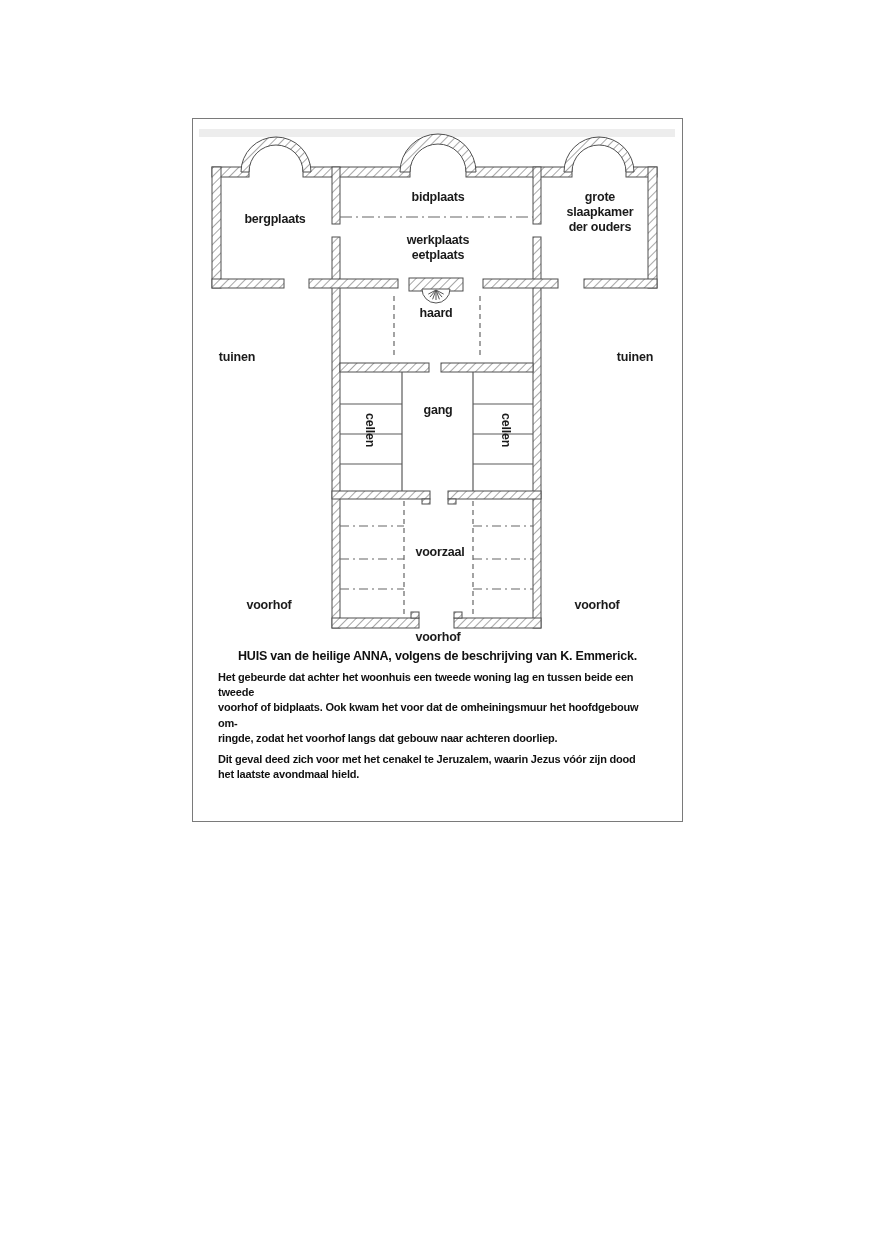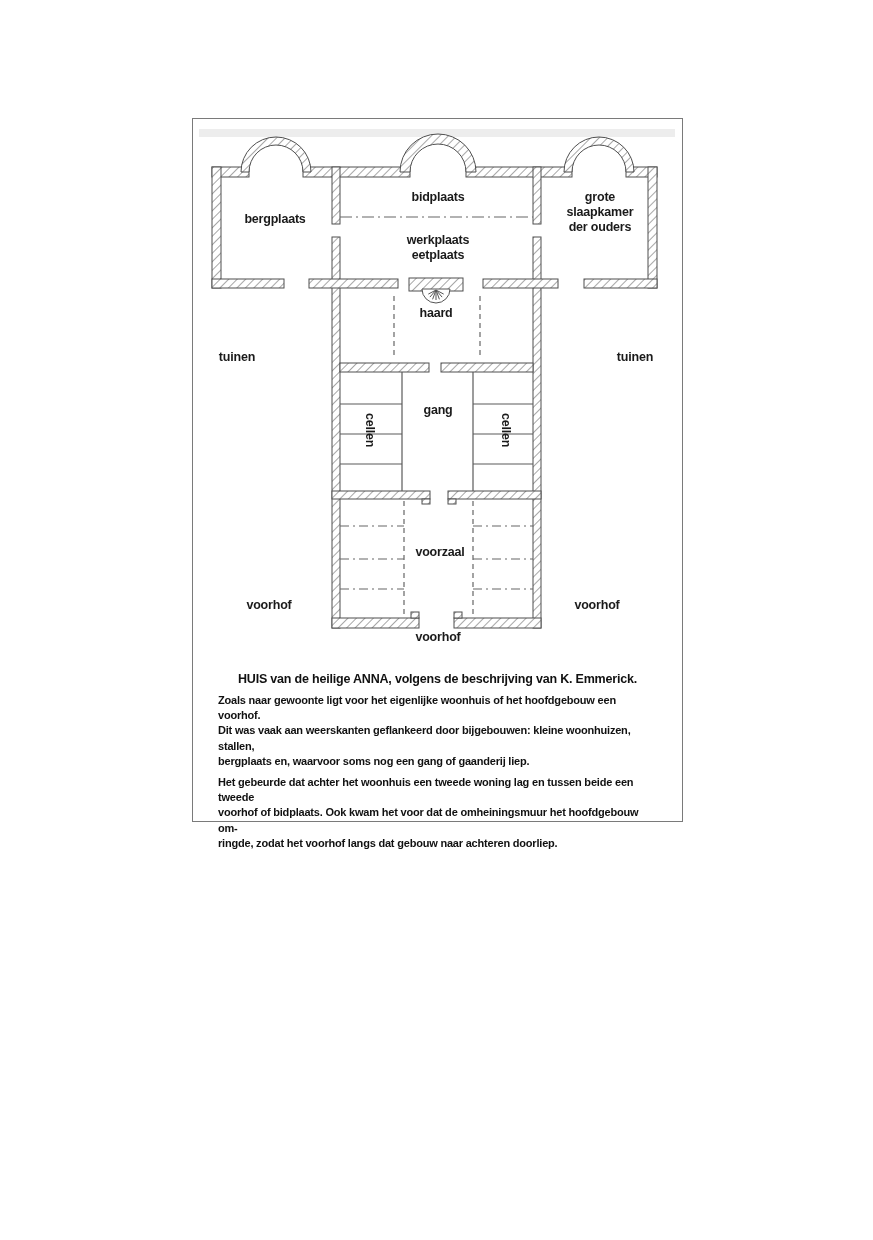--- a/index.html
+++ b/index.html
@@ -43,21 +43,21 @@
   .plan-label {
     font-family: "Liberation Sans", sans-serif;
     font-weight: bold;
     font-size: 12.5px;
     letter-spacing: -0.2px;
     fill: #1a1a1a;
   }
   .caption {
     position: absolute;
     left: 0;
-    top: 550px;
+    top: 527px;
     width: 489px;
   }
   .caption-title {
     margin-top: 3px;
     text-align: center;
     font-weight: bold;
     font-size: 12.5px;
     letter-spacing: -0.2px;
     line-height: 15px;
     color: #111111;
@@ -182,21 +182,20 @@
         <text class="plan-label" x="312" y="311" transform="rotate(90 312 311)">cellen</text>
         <text class="plan-label" x="247" y="434">voorzaal</text>
         <text class="plan-label" x="76" y="487">voorhof</text>
         <text class="plan-label" x="404" y="487">voorhof</text>
         <text class="plan-label" x="245" y="519">voorhof</text>
       </g>
     </svg>
 
     <div class="caption">
       <div class="caption-title">HUIS van de heilige ANNA, volgens de beschrijving van K. Emmerick.</div>
-      <div class="caption-para">Zoals naar gewoonte ligt voor het eigenlijke woonhuis of het hoofdgebouw een voorhof.
-Dit was vaak aan weerskanten geflankeerd door bijgebouwen: kleine woonhuizen, stallen,
-bergplaats en, waarvoor soms nog een gang of gaanderij liep.</div>
       <div class="caption-para">Het gebeurde dat achter het woonhuis een tweede woning lag en tussen beide een tweede
 voorhof of bidplaats.  Ook kwam het voor dat de omheiningsmuur het hoofdgebouw om-
 ringde, zodat het voorhof langs dat gebouw naar achteren doorliep.</div>
+      <div class="caption-para">Dit geval deed zich voor met het cenakel te Jeruzalem, waarin Jezus vóór zijn dood
+het laatste avondmaal hield.</div>
     </div>
   </div>
 </div>
 
 </body></html>

